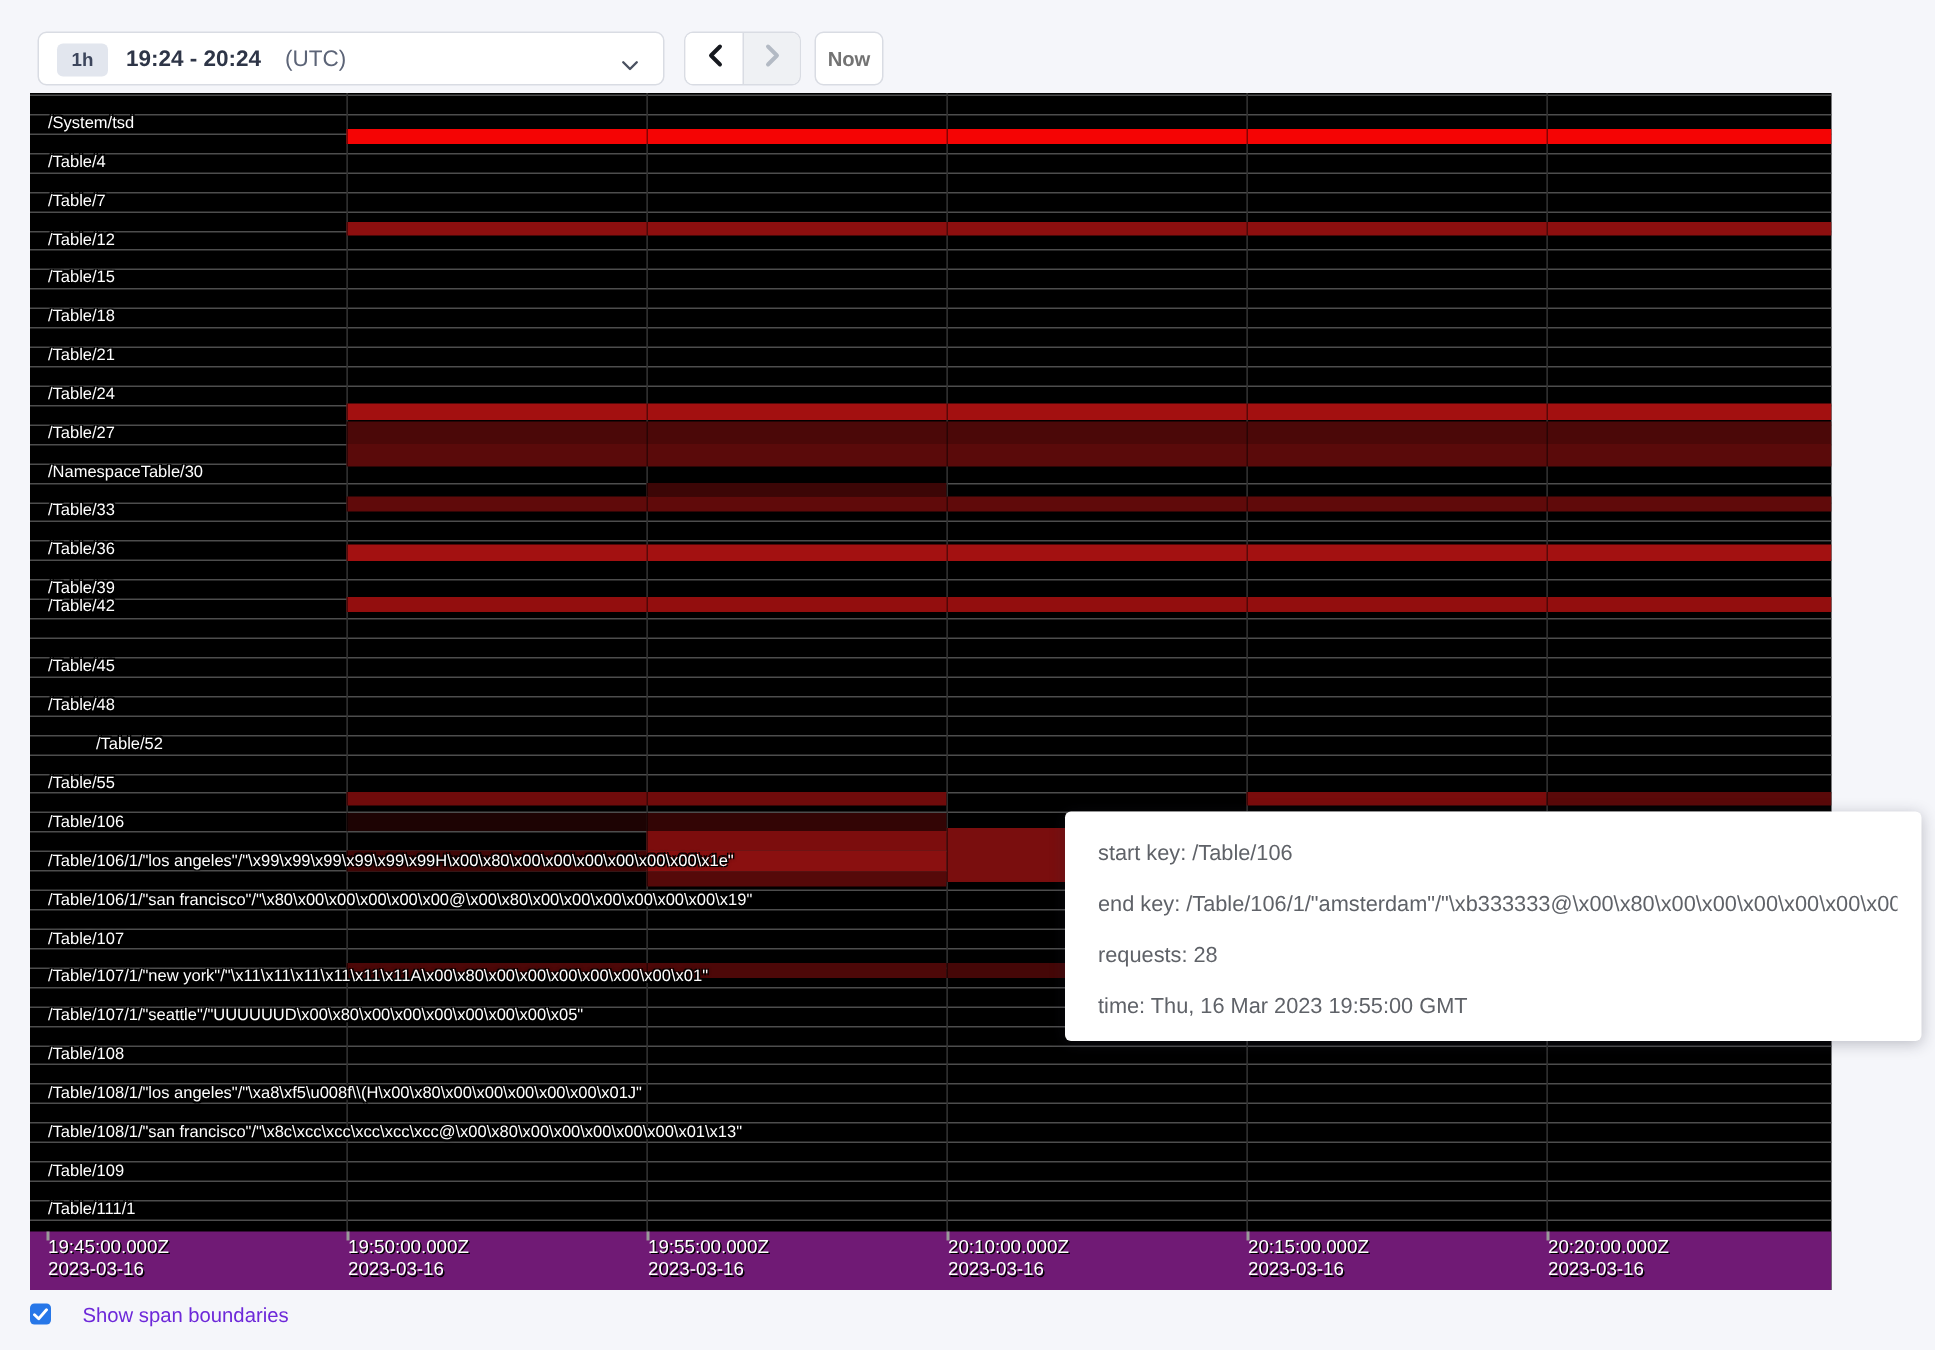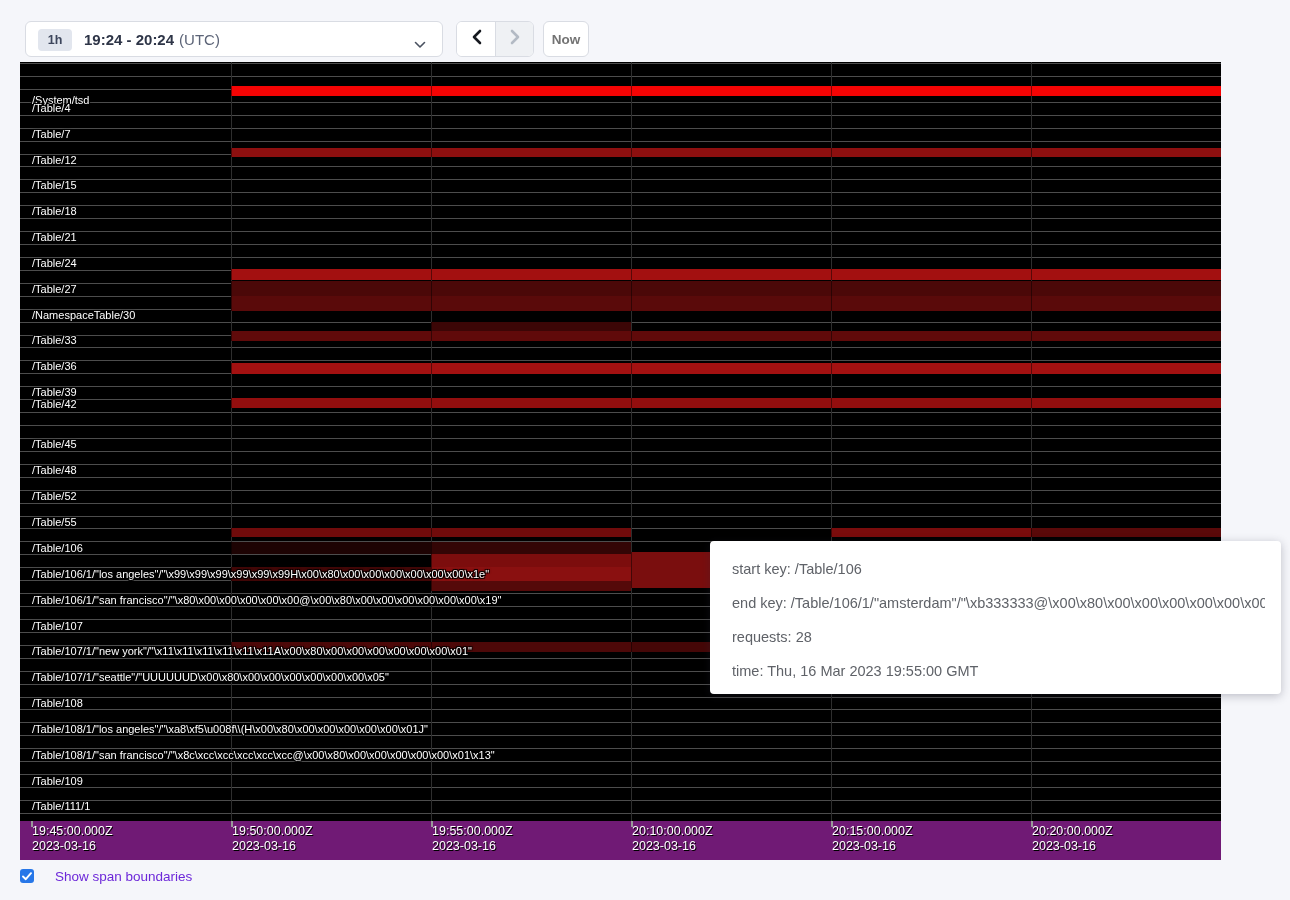--- a/index.html
+++ b/index.html
@@ -5,21 +5,21 @@
   * { margin:0; padding:0; box-sizing:border-box; }
   html,body { width:1290px; height:900px; background:#f5f6fa; font-family:"Liberation Sans", sans-serif; overflow:hidden; }
 
   
   #toolbar { position:absolute; left:0; top:0; width:1290px; height:62px; }
   .tool-box { position:absolute; top:21px; height:36px; background:#ffffff; border:1px solid #d9dce3; border-radius:6px; }
   #time-selector { left:25px; width:418px; cursor:pointer; }
   #duration-badge { position:absolute; left:12px; top:7px; width:34px; height:22px; background:#e2e6ee; border-radius:4px; font-size:12.5px; font-weight:700; color:#3d465c; display:flex; align-items:center; justify-content:center; }
   #time-range-text { position:absolute; left:58px; top:0; height:34px; display:flex; align-items:center; font-size:15px; color:#2e3547; }
   #time-range-text b { font-weight:700; }
-  #time-range-text .tz { font-weight:400; color:#5c6477; margin-left:5px; }
+  #time-range-text .tz { font-weight:400; color:#5c6477; margin-left:16px; }
   #select-caret { position:absolute; right:16px; top:13px; }
   #nav-group { left:456px; width:78px; overflow:hidden; padding:0; }
   .nav-half { position:absolute; top:0; width:39px; height:34px; display:flex; align-items:center; justify-content:center; cursor:pointer; }
   #nav-prev { left:0; background:#fff; border-right:1px solid #d9dce3; }
   #nav-next { left:39px; background:#eff1f4; }
   #now-button { left:543px; width:46px; font-size:13.5px; font-weight:700; color:#737373; display:flex; align-items:center; justify-content:center; cursor:pointer; }
 
   
   #canvas { position:absolute; left:20px; top:62px; width:1201px; height:798px; background:#000; overflow:hidden; cursor:crosshair; }
   .hline { position:absolute; left:0; width:1201px; height:1px; background:#4d4d4d; }
@@ -175,37 +175,37 @@
       <div class="band" style="left: 611px; top: 580px; width: 79px; height: 10px; background: rgb(69, 7, 7);"></div>
     </div>
   <div id="layer-vover">
       <div class="vline-over" style="left: 211px;"></div>
       <div class="vline-over" style="left: 411px;"></div>
       <div class="vline-over" style="left: 611px;"></div>
       <div class="vline-over" style="left: 811px;"></div>
       <div class="vline-over" style="left: 1011px;"></div>
     </div>
   <div id="layer-labels">
-      <div class="row-label" style="top: 14px; margin-top: 18px;">/System/tsd</div>
+      <div class="row-label" style="top: 14px;">/System/tsd</div>
       <div class="row-label" style="top: 40px;">/Table/4</div>
       <div class="row-label" style="top: 66px;">/Table/7</div>
       <div class="row-label" style="top: 92px;">/Table/12</div>
       <div class="row-label" style="top: 117px;">/Table/15</div>
       <div class="row-label" style="top: 143px;">/Table/18</div>
       <div class="row-label" style="top: 169px;">/Table/21</div>
       <div class="row-label" style="top: 195px;">/Table/24</div>
       <div class="row-label" style="top: 221px;">/Table/27</div>
       <div class="row-label" style="top: 247px;">/NamespaceTable/30</div>
       <div class="row-label" style="top: 272px;">/Table/33</div>
       <div class="row-label" style="top: 298px;">/Table/36</div>
       <div class="row-label" style="top: 324px;">/Table/39</div>
       <div class="row-label" style="top: 336px;">/Table/42</div>
       <div class="row-label" style="top: 376px;">/Table/45</div>
       <div class="row-label" style="top: 402px;">/Table/48</div>
-      <div class="row-label" style="top: 428px;">/Table/52</div>
+      <div class="row-label" style="top: 428px; margin-left: 32px;">/Table/52</div>
       <div class="row-label" style="top: 454px;">/Table/55</div>
       <div class="row-label" style="top: 480px;">/Table/106</div>
       <div class="row-label" style="top: 506px;">/Table/106/1/"los angeles"/"\x99\x99\x99\x99\x99\x99H\x00\x80\x00\x00\x00\x00\x00\x00\x1e"</div>
       <div class="row-label" style="top: 532px;">/Table/106/1/"san francisco"/"\x80\x00\x00\x00\x00\x00@\x00\x80\x00\x00\x00\x00\x00\x00\x19"</div>
       <div class="row-label" style="top: 558px;">/Table/107</div>
       <div class="row-label" style="top: 583px;">/Table/107/1/"new york"/"\x11\x11\x11\x11\x11\x11A\x00\x80\x00\x00\x00\x00\x00\x00\x01"</div>
       <div class="row-label" style="top: 609px;">/Table/107/1/"seattle"/"UUUUUUD\x00\x80\x00\x00\x00\x00\x00\x00\x05"</div>
       <div class="row-label" style="top: 635px;">/Table/108</div>
       <div class="row-label" style="top: 661px;">/Table/108/1/"los angeles"/"\xa8\xf5\u008f\\(H\x00\x80\x00\x00\x00\x00\x00\x01J"</div>
       <div class="row-label" style="top: 687px;">/Table/108/1/"san francisco"/"\x8c\xcc\xcc\xcc\xcc\xcc@\x00\x80\x00\x00\x00\x00\x00\x01\x13"</div>

